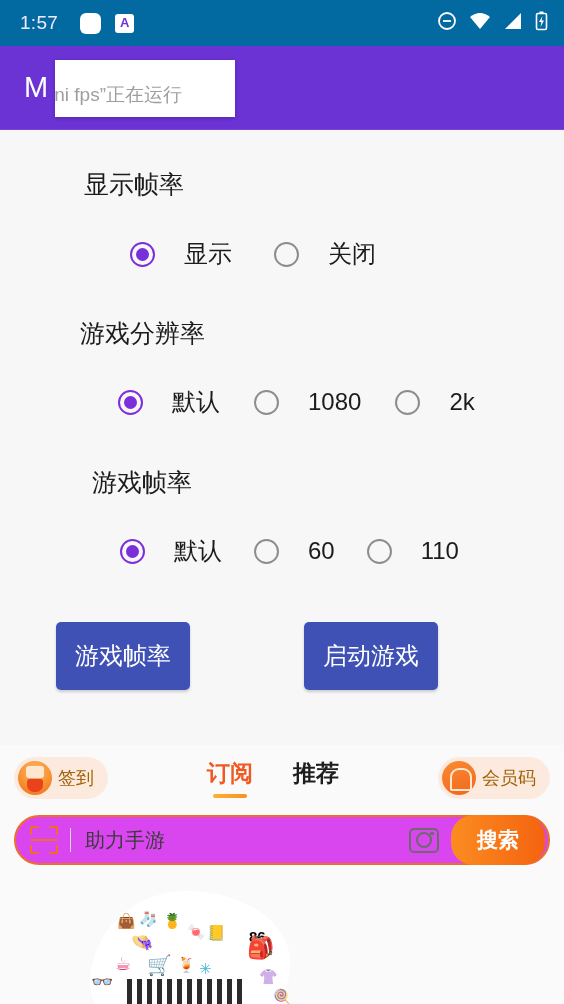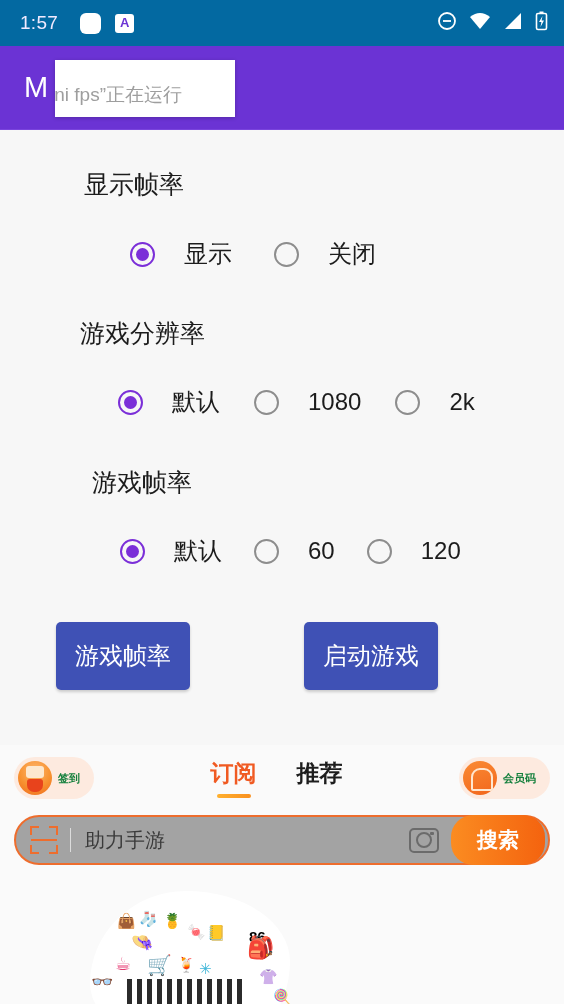--- a/index.html
+++ b/index.html
@@ -184,23 +184,23 @@
   .pill {
     display: flex;
     align-items: center;
     gap: 6px;
     background: #fdeadf;
     border-radius: 22px;
     padding: 4px 14px 4px 4px;
     cursor: pointer;
   }
   .pill-label {
-    font-size: 11px;
-    font-weight: bold;
-    color: #15803d;
+    font-size: 18px;
+    font-weight: normal;
+    color: #a16207;
   }
   .mascot {
     width: 34px; height: 34px;
     border-radius: 50%;
     background: radial-gradient(circle at 50% 30%, #ffb870 0%, #f7912f 55%, #ef6a1e 100%);
     position: relative;
     flex: none;
   }
   .mascot::before {
     content: "";
@@ -258,21 +258,21 @@
   }
 
   .search-bar {
     margin: 4px 14px 0 14px;
     height: 50px;
     border: 2px solid #ee6d2d;
     border-radius: 25px;
     display: flex;
     align-items: center;
     padding: 0 3px 0 14px;
-    background: #a3a3a3;
+    background: #d946ef;
   }
   .scan-icon {
     width: 28px; height: 28px;
     position: relative;
     flex: none;
   }
   .scan-icon i {
     position: absolute;
     width: 9px; height: 9px;
     border: 2px solid #ee6d2d;
@@ -455,21 +455,21 @@
     <div class="radio-opt">
       <span class="radio-circle checked"></span>
       <span class="radio-label">默认</span>
     </div>
     <div class="radio-opt">
       <span class="radio-circle"></span>
       <span class="radio-label">60</span>
     </div>
     <div class="radio-opt">
       <span class="radio-circle"></span>
-      <span class="radio-label">120</span>
+      <span class="radio-label">110</span>
     </div>
   </div>
 
   <div class="btn-row">
     <button class="action-btn">游戏帧率</button>
     <button class="action-btn">启动游戏</button>
   </div>
 </div>
 
 <div class="ad">

